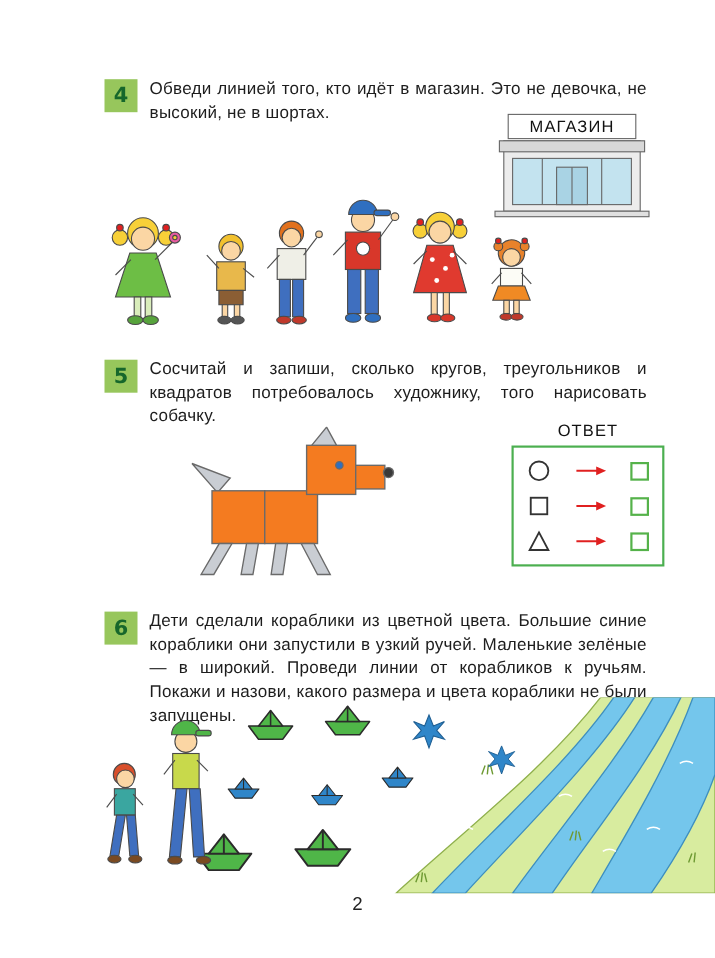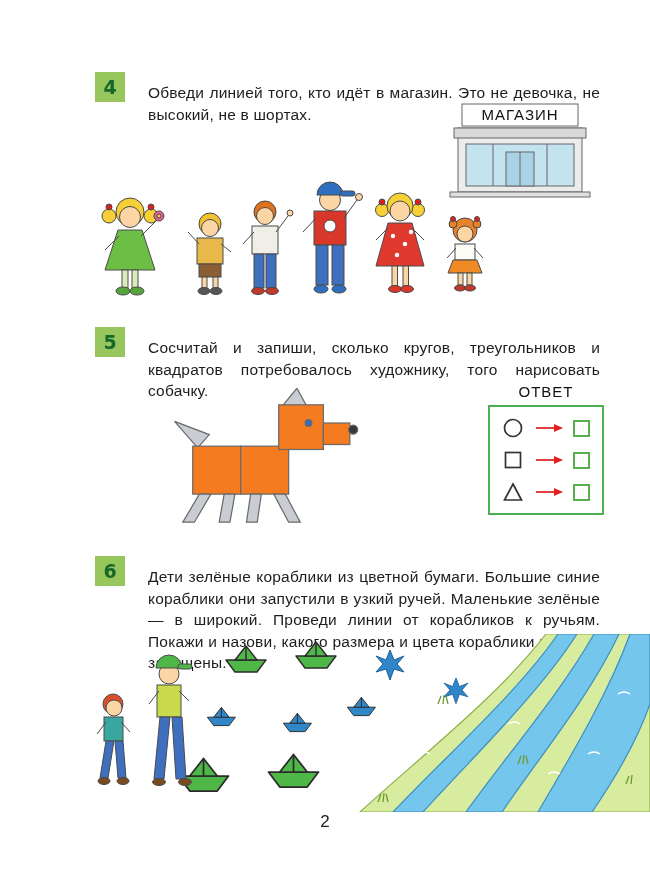--- a/index.html
+++ b/index.html
@@ -3,28 +3,28 @@
 <meta charset="utf-8">
 <style>
   *{box-sizing:border-box}
   html,body{margin:0;padding:0;background:#9a9a9a}
   .page{position:relative;width:650px;height:871px;margin:0 auto;background:#ffffff;
         font-family:"Liberation Sans",sans-serif;color:#1d1d1d;overflow:hidden}
   .badge{position:absolute;left:95px;width:30px;height:30px;background:#97C65C;color:#16672B;
          font-weight:bold;font-size:19px;display:flex;align-items:center;justify-content:center;
          font-family:"DejaVu Sans",sans-serif}
   .badge-4{top:72px}.badge-5{top:327px}.badge-6{top:556px}
-  .task-text{position:absolute;left:136px;width:452px;margin:12px;font-size:15.5px;line-height:21.5px;
+  .task-text{position:absolute;left:136px;width:452px;margin:0;font-size:15.5px;line-height:21.5px;
              text-align:justify;letter-spacing:0.2px}
   .text-4{top:70px}.text-5{top:325px}.text-6{top:554px}
   .illus{position:absolute}
   .illus-4{left:85px;top:100px;width:510px;height:215px}
   .illus-dog{left:158px;top:388px;width:215px;height:137px}
   .illus-6{left:78px;top:634px;width:572px;height:178px}
-  .answer-panel{position:absolute;left:488px;top:383px;width:116px}
+  .answer-panel{position:absolute;left:465px;top:383px;width:139px}
   .answer-label{text-align:center;font-size:15px;letter-spacing:1px;margin-bottom:5px;color:#111}
   .answer-box{border:2px solid #4CAF50;padding:10px 12px;display:flex;flex-direction:column;gap:10px;background:#fff}
   .answer-row{display:flex;align-items:center;justify-content:space-between}
   .answer-cell{width:17px;height:17px;border:2px solid #55B24A;display:inline-block;background:#fff}
   .page-number{position:absolute;left:0;right:0;top:812px;text-align:center;font-size:17px;color:#222}
   svg{display:block}
 </style>
 </head>
 <body>
 
@@ -198,21 +198,21 @@
         <svg width="28" height="12" viewBox="0 0 28 12">
           <line x1="1" y1="6" x2="20" y2="6" stroke="#E02020" stroke-width="1.7"></line>
           <polygon points="28,6 19,2 19,10" fill="#E02020"></polygon>
         </svg>
         <span class="answer-cell"></span>
       </div>
     </div>
   </div>
 
   <div class="badge badge-6">6</div>
-  <p class="task-text text-6">Дети зелёные кораблики из цветной бумаги. Большие синие кораблики они запустили в узкий ручей. Маленькие зелёные — в широкий. Проведи линии от корабликов к ручьям. Покажи и назови, какого размера и цвета кораблики не были запущены.</p>
+  <p class="task-text text-6">Дети сделали кораблики из цветной цвета. Большие синие кораблики они запустили в узкий ручей. Маленькие зелёные — в широкий. Проведи линии от корабликов к ручьям. Покажи и назови, какого размера и цвета кораблики не были запущены.</p>
 
   <svg class="illus illus-6" viewBox="0 0 572 178">
     <defs>
       <g id="paper-boat" stroke="#2B2B2B" stroke-width="1.4" stroke-linejoin="round">
         <path d="M2,16 L11,28 L33,28 L42,16 Z" fill="currentColor"></path>
         <path d="M11,16 L22,2 L33,16 Z" fill="currentColor"></path>
         <line x1="22" y1="2" x2="22" y2="16"></line>
       </g>
     </defs>
 

